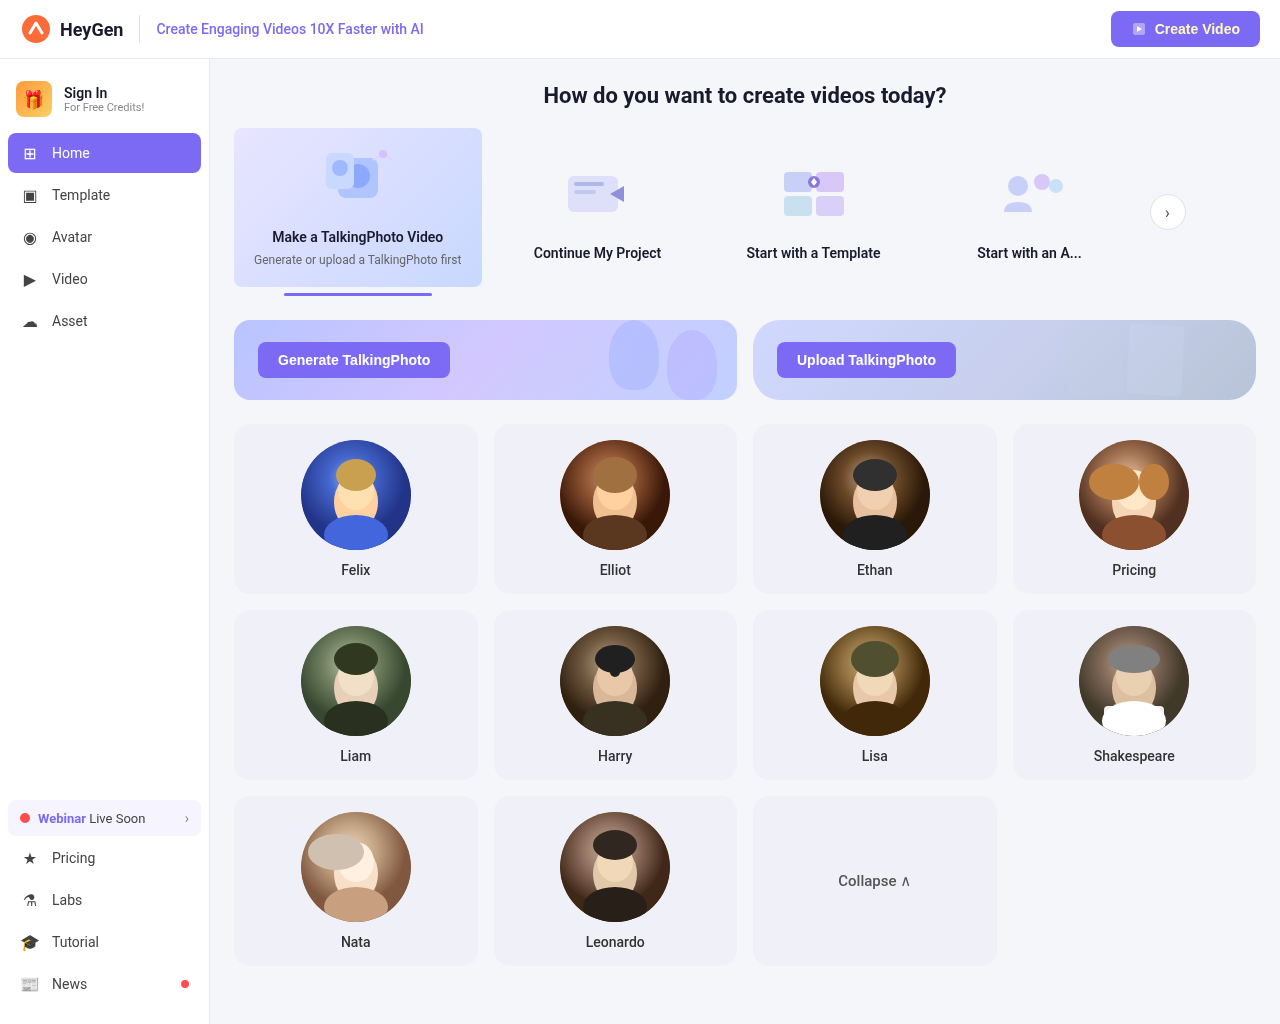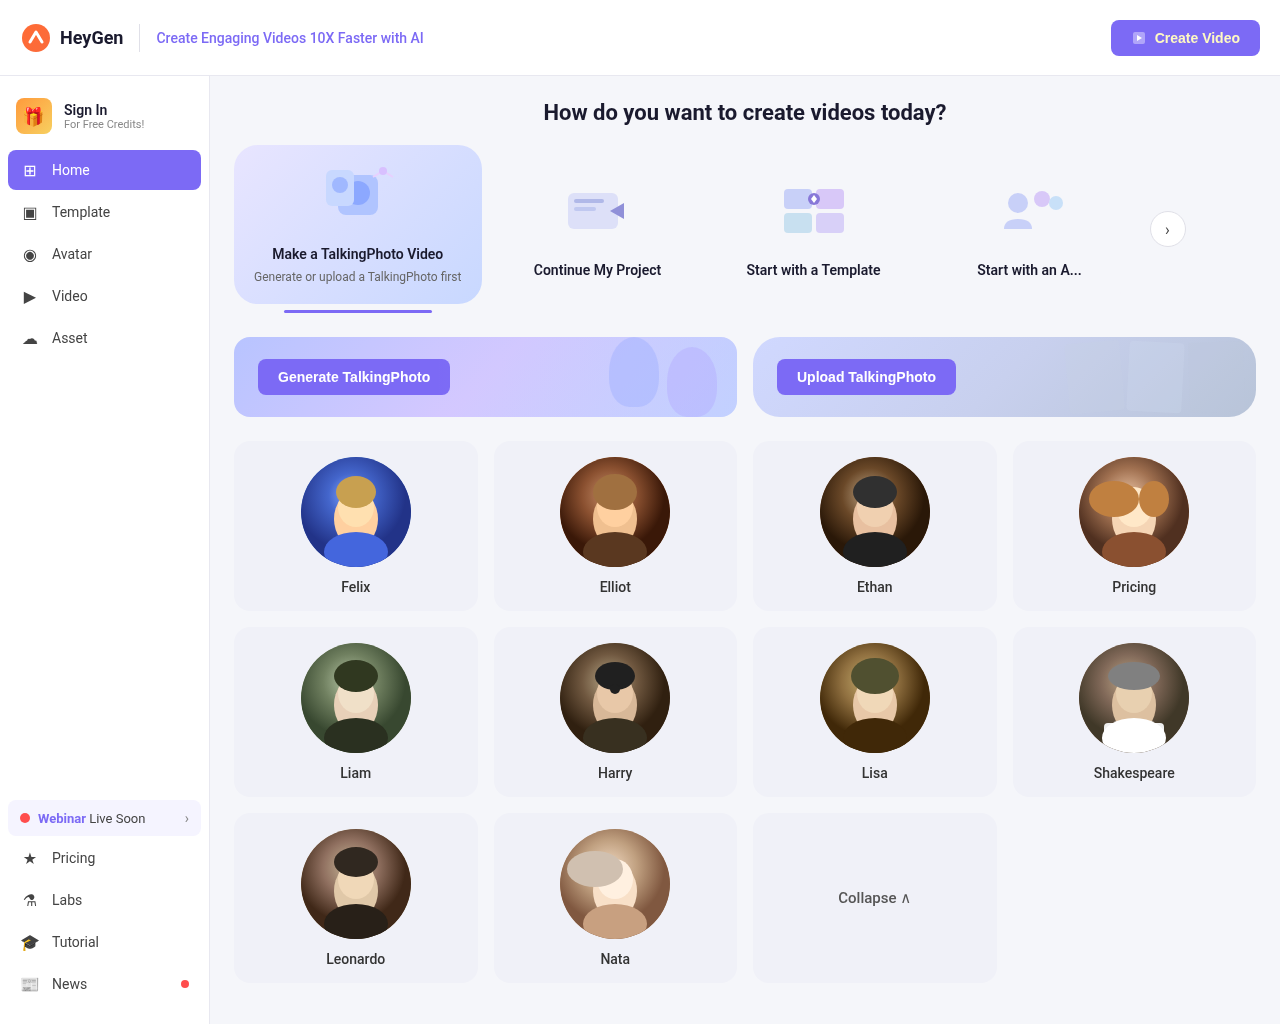--- a/index.html
+++ b/index.html
@@ -1,19 +1,19 @@
 <!DOCTYPE html>
 <html><head>
   <meta charset="utf-8">
   <style>
     * { box-sizing: border-box; margin: 0; padding: 0; }
     body { font-family: -apple-system, BlinkMacSystemFont, 'Segoe UI', Roboto, sans-serif; background: #f5f6fa; display: flex; flex-direction: column; height: 1024px; width: 1280px; overflow: hidden; }
 
     
-    .header { display: flex; align-items: center; background: #fff; height: 76px; padding: 0 20px; border-bottom: 1px solid #e8e8f0; gap: 16px; z-index: 10; }
+    .header { display: flex; align-items: center; background: #fff; height: 59px; padding: 0 20px; border-bottom: 1px solid #e8e8f0; gap: 16px; z-index: 10; }
     .logo { display: flex; align-items: center; gap: 8px; font-weight: 700; font-size: 18px; color: #1a1a2e; }
     .logo-icon { width: 32px; height: 32px; }
     .header-divider { width: 1px; height: 28px; background: #e0e0e8; }
     .header-tagline { color: #7c6af5; font-size: 14px; font-weight: 500; }
     .header-spacer { flex: 1; }
     .create-video-btn { background: #7c6af5; color: #fef9c3; border: none; border-radius: 8px; padding: 10px 20px; font-size: 14px; font-weight: 600; cursor: pointer; display: flex; align-items: center; gap: 8px; }
 
     
     .layout { display: flex; flex: 1; overflow: hidden; }
 
@@ -38,21 +38,21 @@
 
     
     .main { flex: 1; overflow-y: auto; padding: 24px; }
 
     .page-question { text-align: center; font-size: 22px; font-weight: 700; color: #1a1a2e; margin-bottom: 20px; }
 
     
     .creation-options { display: flex; gap: 16px; align-items: center; margin-bottom: 24px; overflow: hidden; position: relative; }
     .creation-card { display: flex; flex-direction: column; align-items: center; cursor: pointer; min-width: 200px; }
     .creation-card.active { border: none; }
-    .creation-card-inner { border-radius: 24px; padding: 20px; display: flex; flex-direction: column; align-items: center; gap: 8px; width: 100%; }
+    .creation-card-inner { border-radius: 8px; padding: 20px; display: flex; flex-direction: column; align-items: center; gap: 8px; width: 100%; }
     .creation-card.active .creation-card-inner { background: linear-gradient(135deg, #e8e5ff, #c8d8ff); }
     .creation-card:not(.active) .creation-card-inner { background: #f5f6fa; }
     .creation-card-label { font-size: 14px; font-weight: 600; color: #1a1a2e; text-align: center; }
     .creation-card-sub { font-size: 12px; color: #666; text-align: left; }
     .carousel-next { width: 36px; height: 36px; background: #fff; border: 1px solid #e0e0e8; border-radius: 50%; display: flex; align-items: center; justify-content: center; cursor: pointer; font-size: 16px; color: #444; flex-shrink: 0; margin-left: 4px; }
     .active-indicator { height: 3px; background: #7c6af5; border-radius: 2px; width: 60%; margin-top: 6px; }
 
     
     .talking-photo-section { display: grid; grid-template-columns: 1fr 1fr; gap: 16px; margin-bottom: 24px; }
     .talking-photo-card { border-radius: 16px; height: 80px; display: flex; align-items: center; padding: 0 24px; cursor: pointer; overflow: hidden; position: relative; }
@@ -420,57 +420,57 @@
             <ellipse cx="55" cy="50" rx="18" ry="20" fill="#e8d0b0"></ellipse>
             <ellipse cx="55" cy="33" rx="26" ry="14" fill="#808080"></ellipse>
             <rect x="25" y="80" width="60" height="20" rx="4" fill="#f0f0f0"></rect>
             <ellipse cx="55" cy="95" rx="32" ry="20" fill="#ffffff"></ellipse>
           </svg>
         </div>
         <span class="avatar-name">Shakespeare</span>
       </div>
 
       <div class="avatar-card">
+        <div class="avatar-img av-nata">
+          <svg viewBox="0 0 110 110" xmlns="http://www.w3.org/2000/svg">
+            <defs>
+              <radialGradient id="fg9" cx="45%" cy="35%">
+                <stop offset="0%" stop-color="#f0d8c0"></stop>
+                <stop offset="50%" stop-color="#c0a080"></stop>
+                <stop offset="100%" stop-color="#805840"></stop>
+              </radialGradient>
+            </defs>
+            <circle cx="55" cy="55" r="55" fill="url(#fg9)"></circle>
+            <ellipse cx="55" cy="62" rx="22" ry="28" fill="#f8e0c8"></ellipse>
+            <ellipse cx="55" cy="50" rx="18" ry="20" fill="#fff0e0"></ellipse>
+            <ellipse cx="35" cy="40" rx="28" ry="18" fill="#d0c0b0"></ellipse>
+            <ellipse cx="55" cy="95" rx="32" ry="20" fill="#c8a080"></ellipse>
+          </svg>
+        </div>
+        <span class="avatar-name">Nata</span>
+      </div>
+
+      <div class="avatar-card">
         <div class="avatar-img av-leonardo">
           <svg viewBox="0 0 110 110" xmlns="http://www.w3.org/2000/svg">
             <defs>
               <radialGradient id="fg10" cx="45%" cy="35%">
                 <stop offset="0%" stop-color="#c8b898"></stop>
                 <stop offset="50%" stop-color="#907060"></stop>
                 <stop offset="100%" stop-color="#402818"></stop>
               </radialGradient>
             </defs>
             <circle cx="55" cy="55" r="55" fill="url(#fg10)"></circle>
             <ellipse cx="55" cy="62" rx="22" ry="28" fill="#e0c8a8"></ellipse>
             <ellipse cx="55" cy="50" rx="18" ry="20" fill="#f0d8b8"></ellipse>
             <ellipse cx="55" cy="33" rx="22" ry="15" fill="#302820"></ellipse>
             <ellipse cx="55" cy="95" rx="32" ry="20" fill="#282018"></ellipse>
           </svg>
         </div>
         <span class="avatar-name">Leonardo</span>
       </div>
 
-      <div class="avatar-card">
-        <div class="avatar-img av-nata">
-          <svg viewBox="0 0 110 110" xmlns="http://www.w3.org/2000/svg">
-            <defs>
-              <radialGradient id="fg9" cx="45%" cy="35%">
-                <stop offset="0%" stop-color="#f0d8c0"></stop>
-                <stop offset="50%" stop-color="#c0a080"></stop>
-                <stop offset="100%" stop-color="#805840"></stop>
-              </radialGradient>
-            </defs>
-            <circle cx="55" cy="55" r="55" fill="url(#fg9)"></circle>
-            <ellipse cx="55" cy="62" rx="22" ry="28" fill="#f8e0c8"></ellipse>
-            <ellipse cx="55" cy="50" rx="18" ry="20" fill="#fff0e0"></ellipse>
-            <ellipse cx="35" cy="40" rx="28" ry="18" fill="#d0c0b0"></ellipse>
-            <ellipse cx="55" cy="95" rx="32" ry="20" fill="#c8a080"></ellipse>
-          </svg>
-        </div>
-        <span class="avatar-name">Nata</span>
-      </div>
-
       <div class="avatar-card collapse-card" style="grid-column:3;">
         <span>Collapse ∧</span>
       </div>
     </div>
   </main>
 </div>
 
 </body></html>

